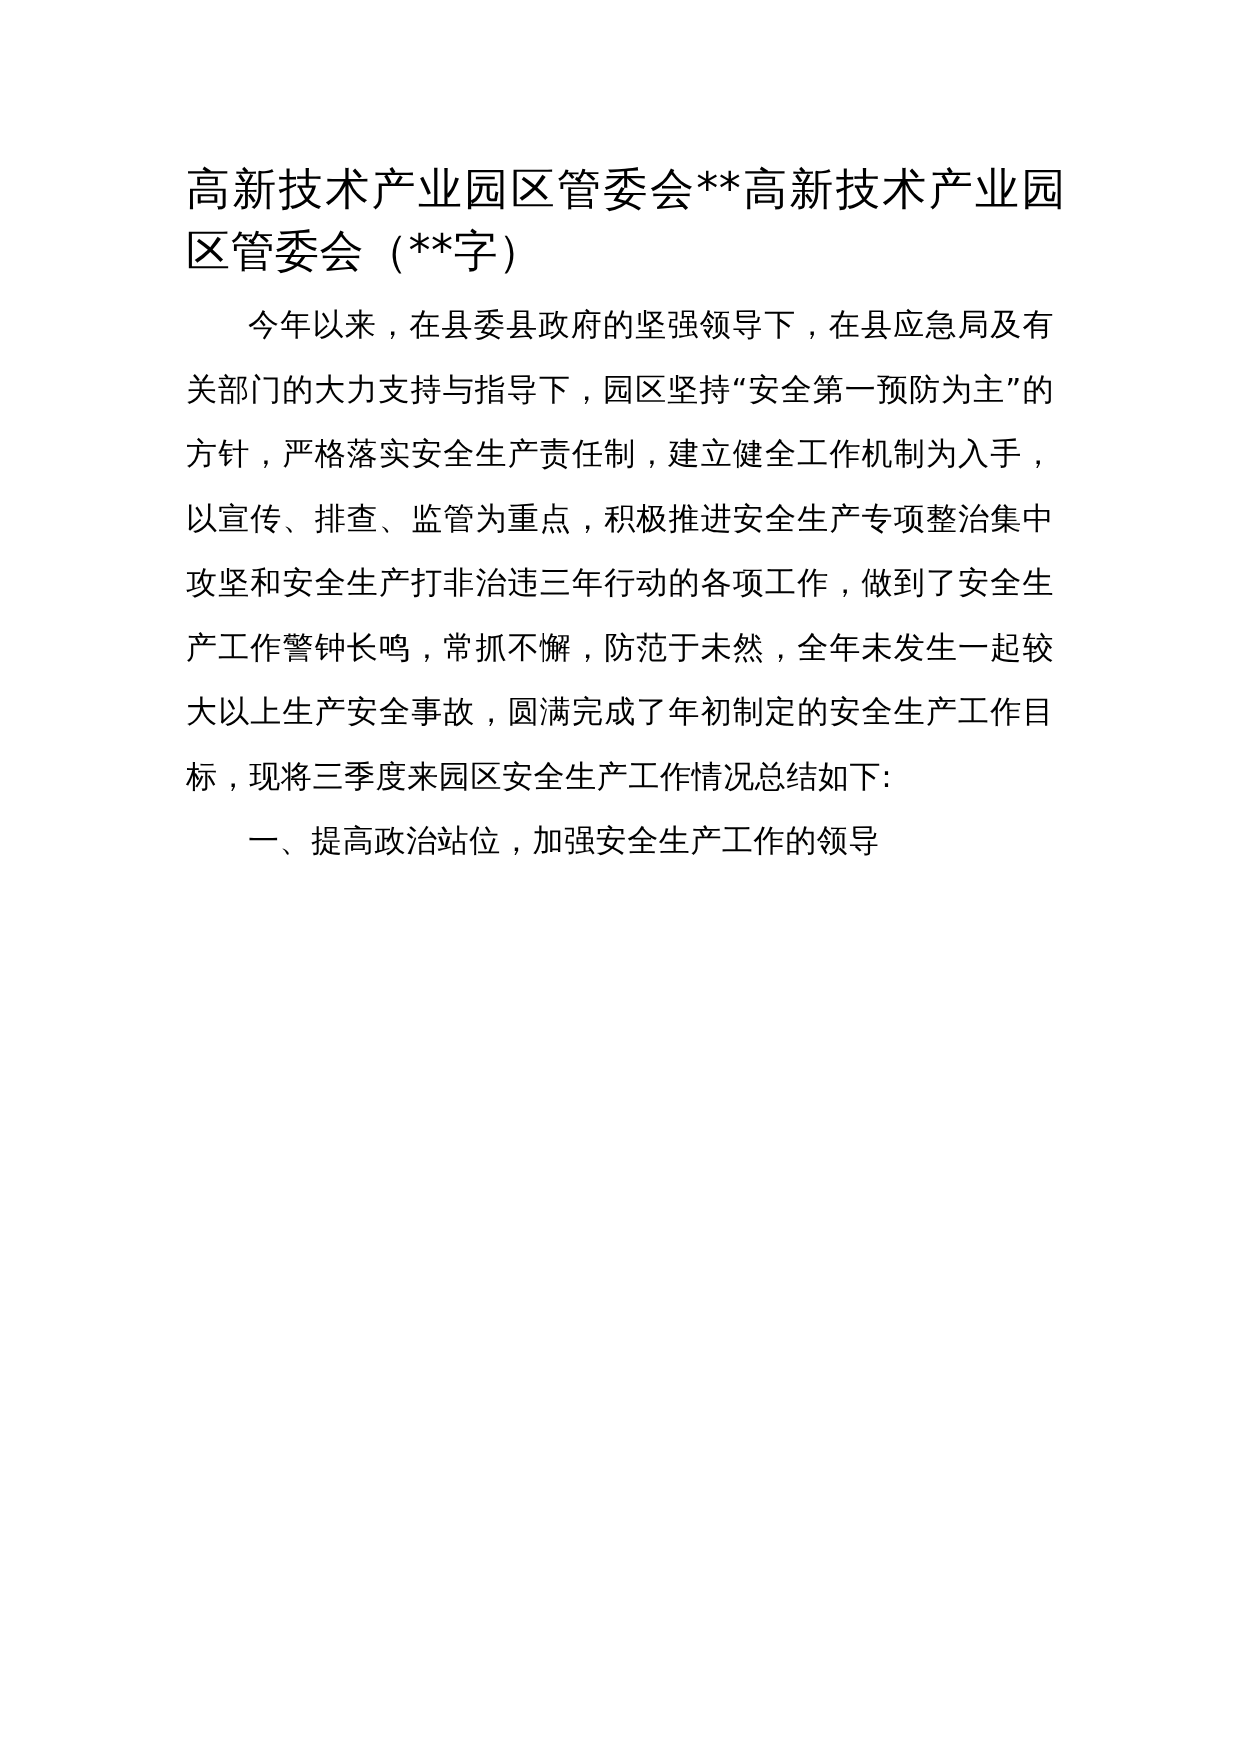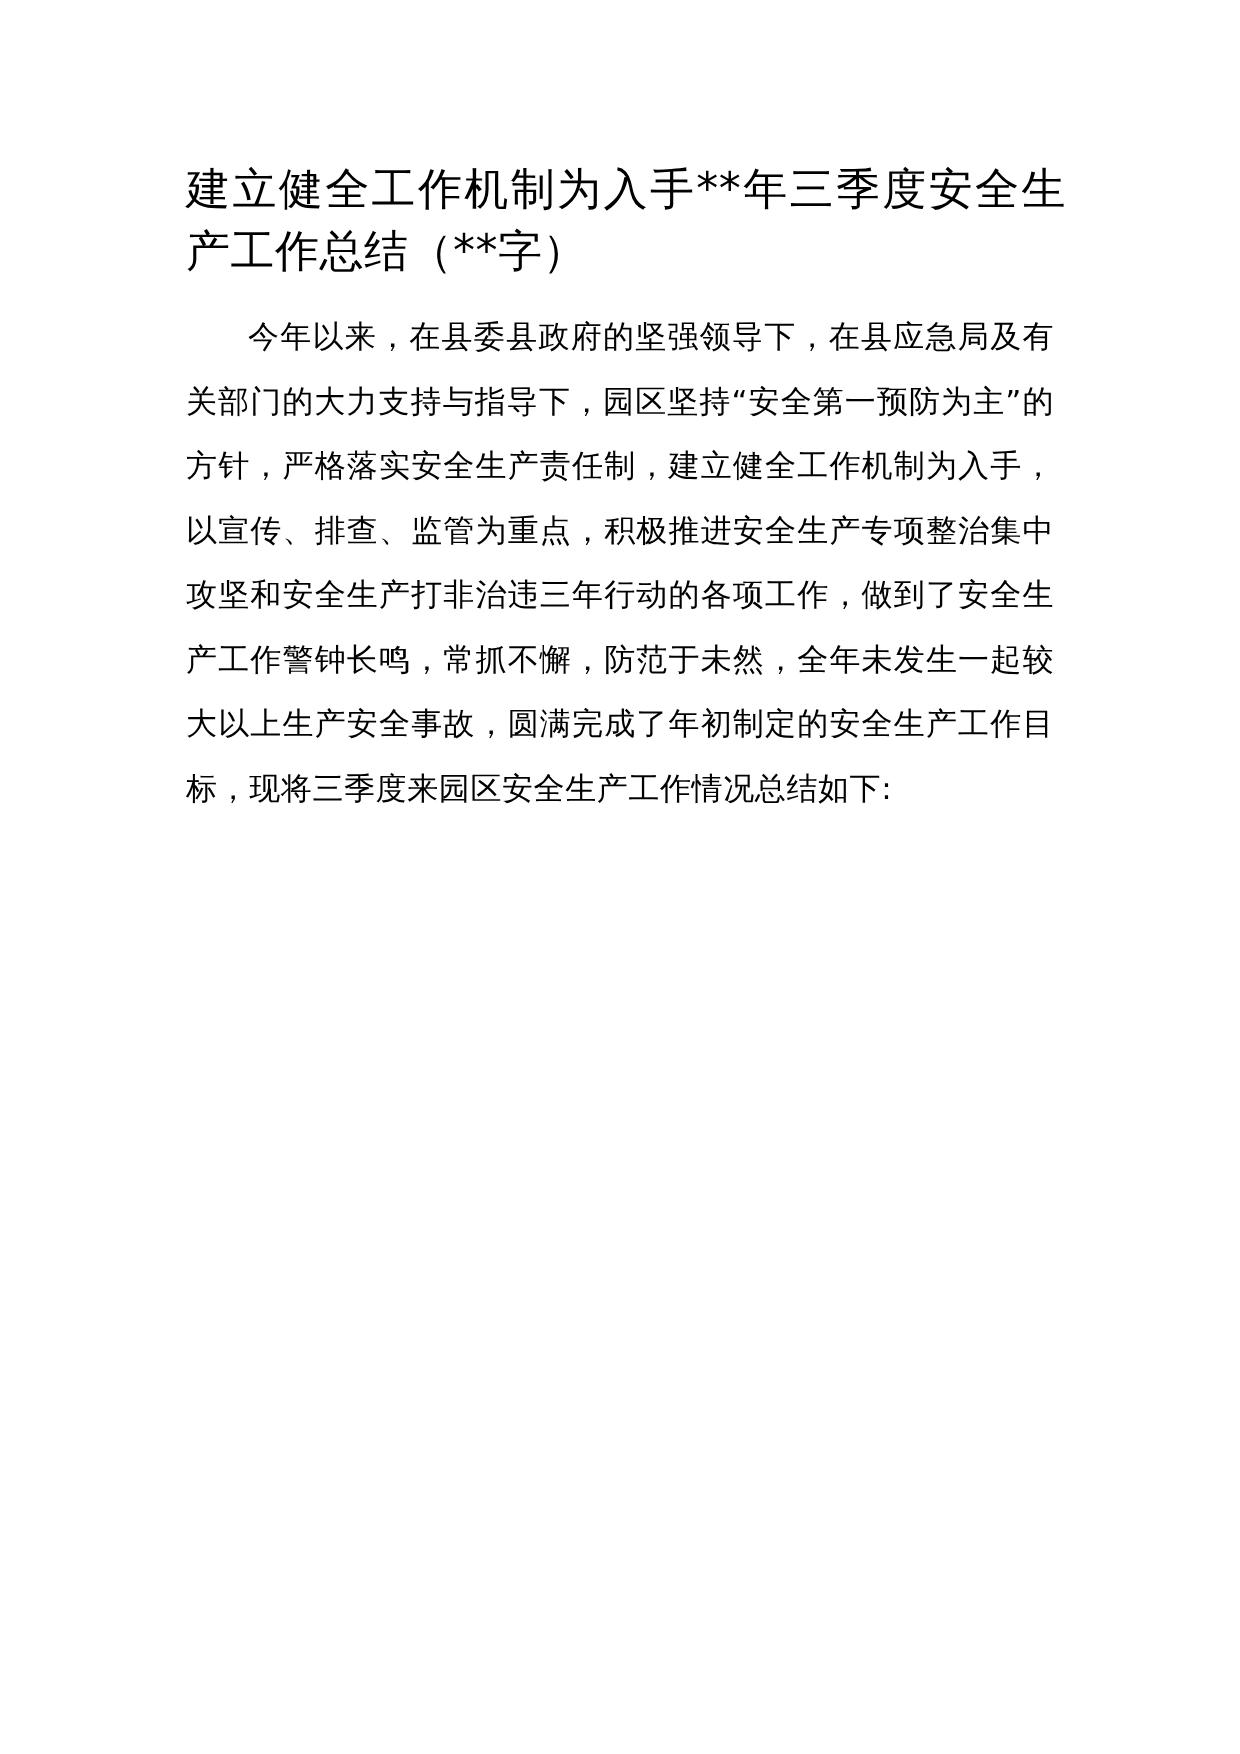--- a/index.html
+++ b/index.html
@@ -8,28 +8,29 @@
     position: absolute; left: 0; top: 0; width: 1240px; height: 1754px;
     background: #ffffff; color: #000000;
     font-family: "DejaVu Sans", "Liberation Sans", sans-serif;
   }
   .title {
     position: absolute; left: 186px; top: 158px; width: 880px;
     font-size: 44px; line-height: 62px; letter-spacing: 0.5px;
     margin: 0; font-weight: normal; text-align: justify;
   }
   .body-text {
-    position: absolute; left: 186px; top: 304px; width: 868px;
+    position: absolute; left: 186px; top: 292px; width: 868px;
     font-size: 31px; line-height: 64.5px; letter-spacing: 0.6px;
     text-align: justify;
   }
   .body-text p { margin: 0; text-indent: 2em; }
   .body-text p.heading { font-weight: normal; }
 </style>
 </head>
 <body>
 
 <div class="page">
-  <h1 class="title">建立健全工作机制为入手**年三季度安全生产工作总结（**字）</h1>
+  <h1 class="title">高新技术产业园区管委会**高新技术产业园区管委会（**字）</h1>
   <div class="body-text">
     <p>今年以来，在县委县政府的坚强领导下，在县应急局及有关部门的大力支持与指导下，园区坚持“安全第一预防为主”的方针，严格落实安全生产责任制，建立健全工作机制为入手，以宣传、排查、监管为重点，积极推进安全生产专项整治集中攻坚和安全生产打非治违三年行动的各项工作，做到了安全生产工作警钟长鸣，常抓不懈，防范于未然，全年未发生一起较大以上生产安全事故，圆满完成了年初制定的安全生产工作目标，现将三季度来园区安全生产工作情况总结如下:</p>
+    <p class="heading">一、提高政治站位，加强安全生产工作的领导</p>
   </div>
 </div>
 
 </body></html>

